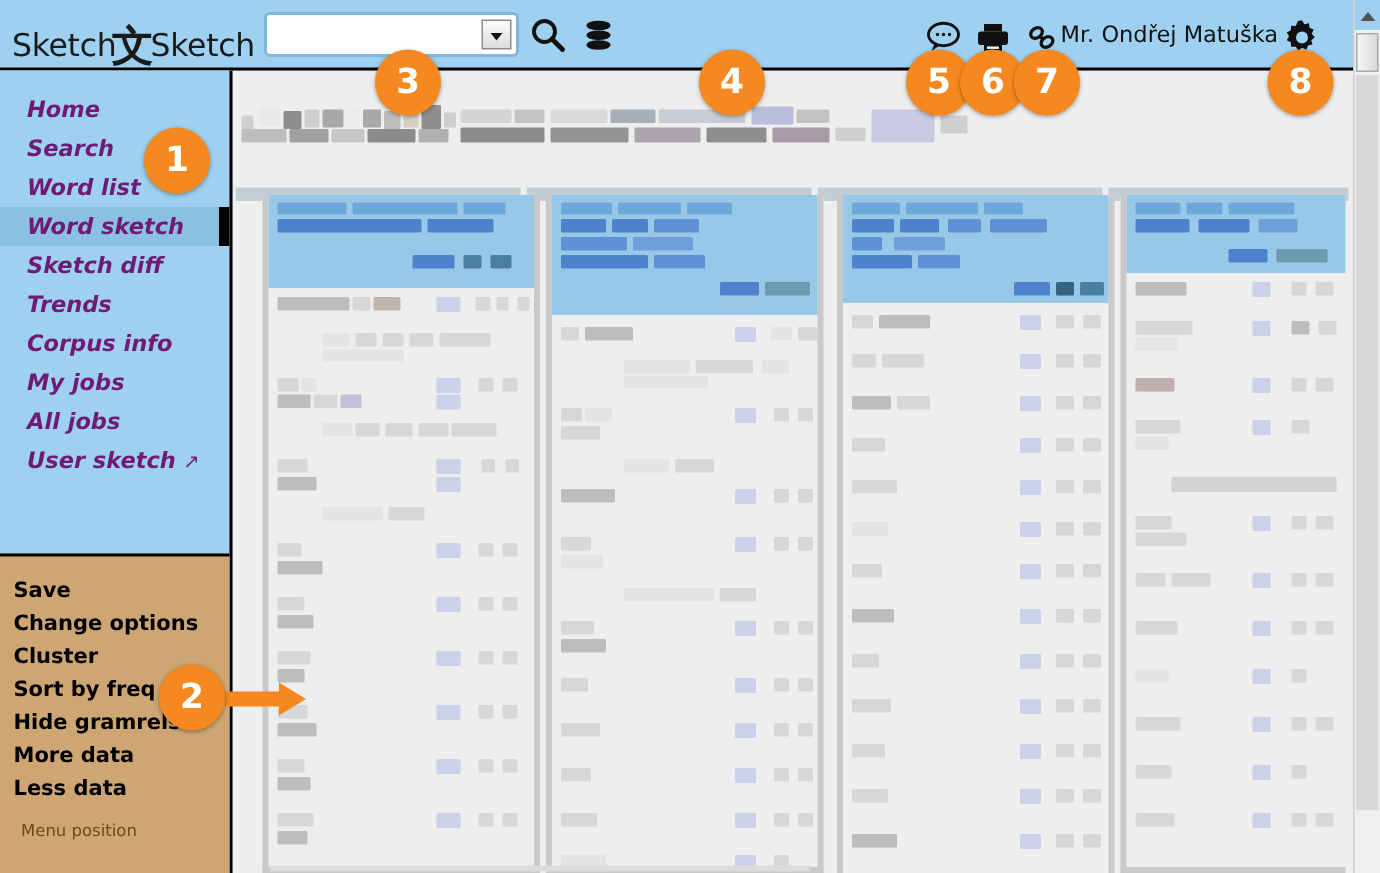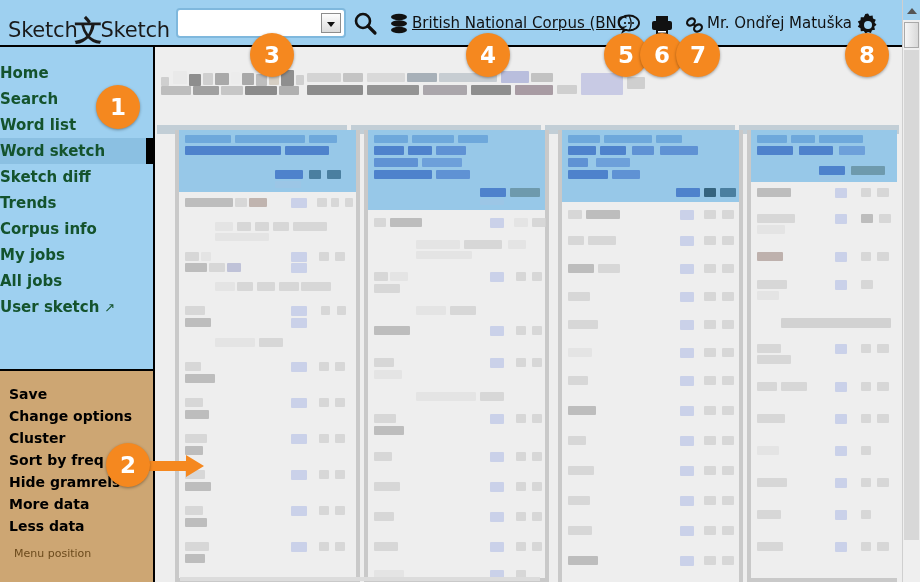--- a/index.html
+++ b/index.html
@@ -53,22 +53,22 @@
     position:absolute;left:707px;top:14px;font-size:15px;color:#111;white-space:nowrap;
   }
   .gear{position:absolute;left:855px;top:12px;width:26px;height:26px;cursor:pointer;}
 
   
   .sidebar{
     position:absolute;left:0;top:47px;width:155px;height:535px;
     background:#9ed0f0;border-right:2px solid #000;box-sizing:border-box;
   }
   .menuitem{
-    position:relative;height:26px;line-height:26px;padding-left:0;
-    font-size:15px;font-weight:bold;color:#14532d;white-space:nowrap;cursor:pointer;
+    position:relative;height:26px;line-height:26px;padding-left:18px;
+    font-size:15px;font-weight:bold;color:#701a75;white-space:nowrap;cursor:pointer;font-style:italic;
   }
   .menuitem.active{background:#8bc0e2;}
   .menuitem.active:after{
     content:"";position:absolute;right:0;top:0;width:7px;height:26px;background:#000;
   }
   .extlink{display:inline-block;margin-left:5px;font-size:13px;font-weight:normal;}
   .sidebar-top{padding-top:13px;}
   .sidebar-bottom{
     position:absolute;left:0;top:322px;width:153px;height:213px;
     background:#cda673;border-top:2px solid #000;box-sizing:border-box;padding-top:12px;
@@ -155,21 +155,20 @@
     </div>
 
     <div class="corpusicon">
       <svg width="20" height="22" viewBox="0 0 20 22">
         <ellipse cx="10" cy="4" rx="8" ry="3.2" fill="#111"></ellipse>
         <ellipse cx="10" cy="10.5" rx="8" ry="3.2" fill="#111"></ellipse>
         <ellipse cx="10" cy="17" rx="8" ry="3.2" fill="#111"></ellipse>
       </svg>
     </div>
 
-    <div class="corpuslink">British National Corpus (BNC)</div>
 
     <div class="ticon" style="left:617px">
       <svg width="24" height="24" viewBox="0 0 24 24">
         <ellipse cx="12" cy="10" rx="10" ry="7.5" fill="none" stroke="#111" stroke-width="1.9"></ellipse>
         <path d="M6 16 L4 21 L10 17 Z" fill="#111"></path>
         <circle cx="8" cy="10" r="1.1" fill="#111"></circle>
         <circle cx="12" cy="10" r="1.1" fill="#111"></circle>
         <circle cx="16" cy="10" r="1.1" fill="#111"></circle>
       </svg>
     </div>

